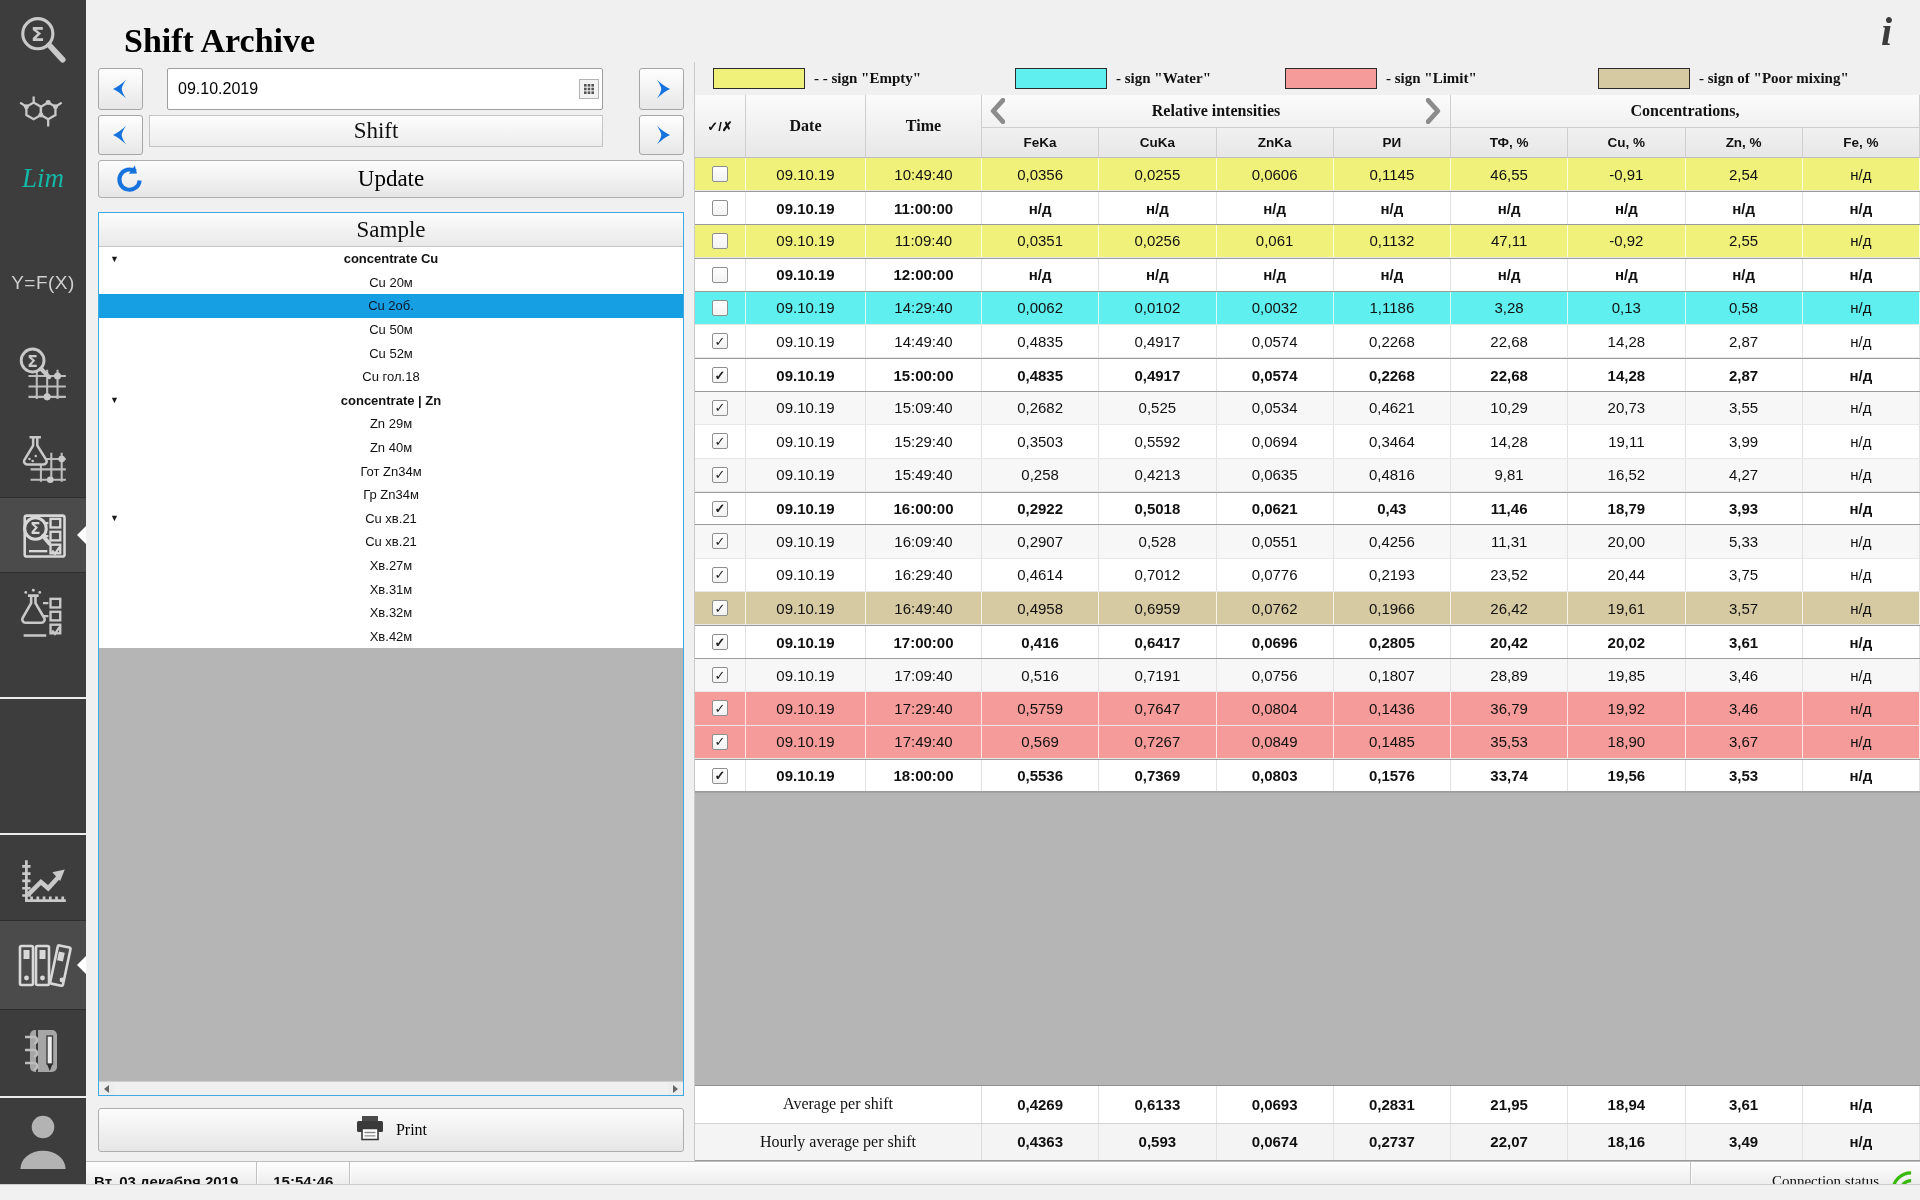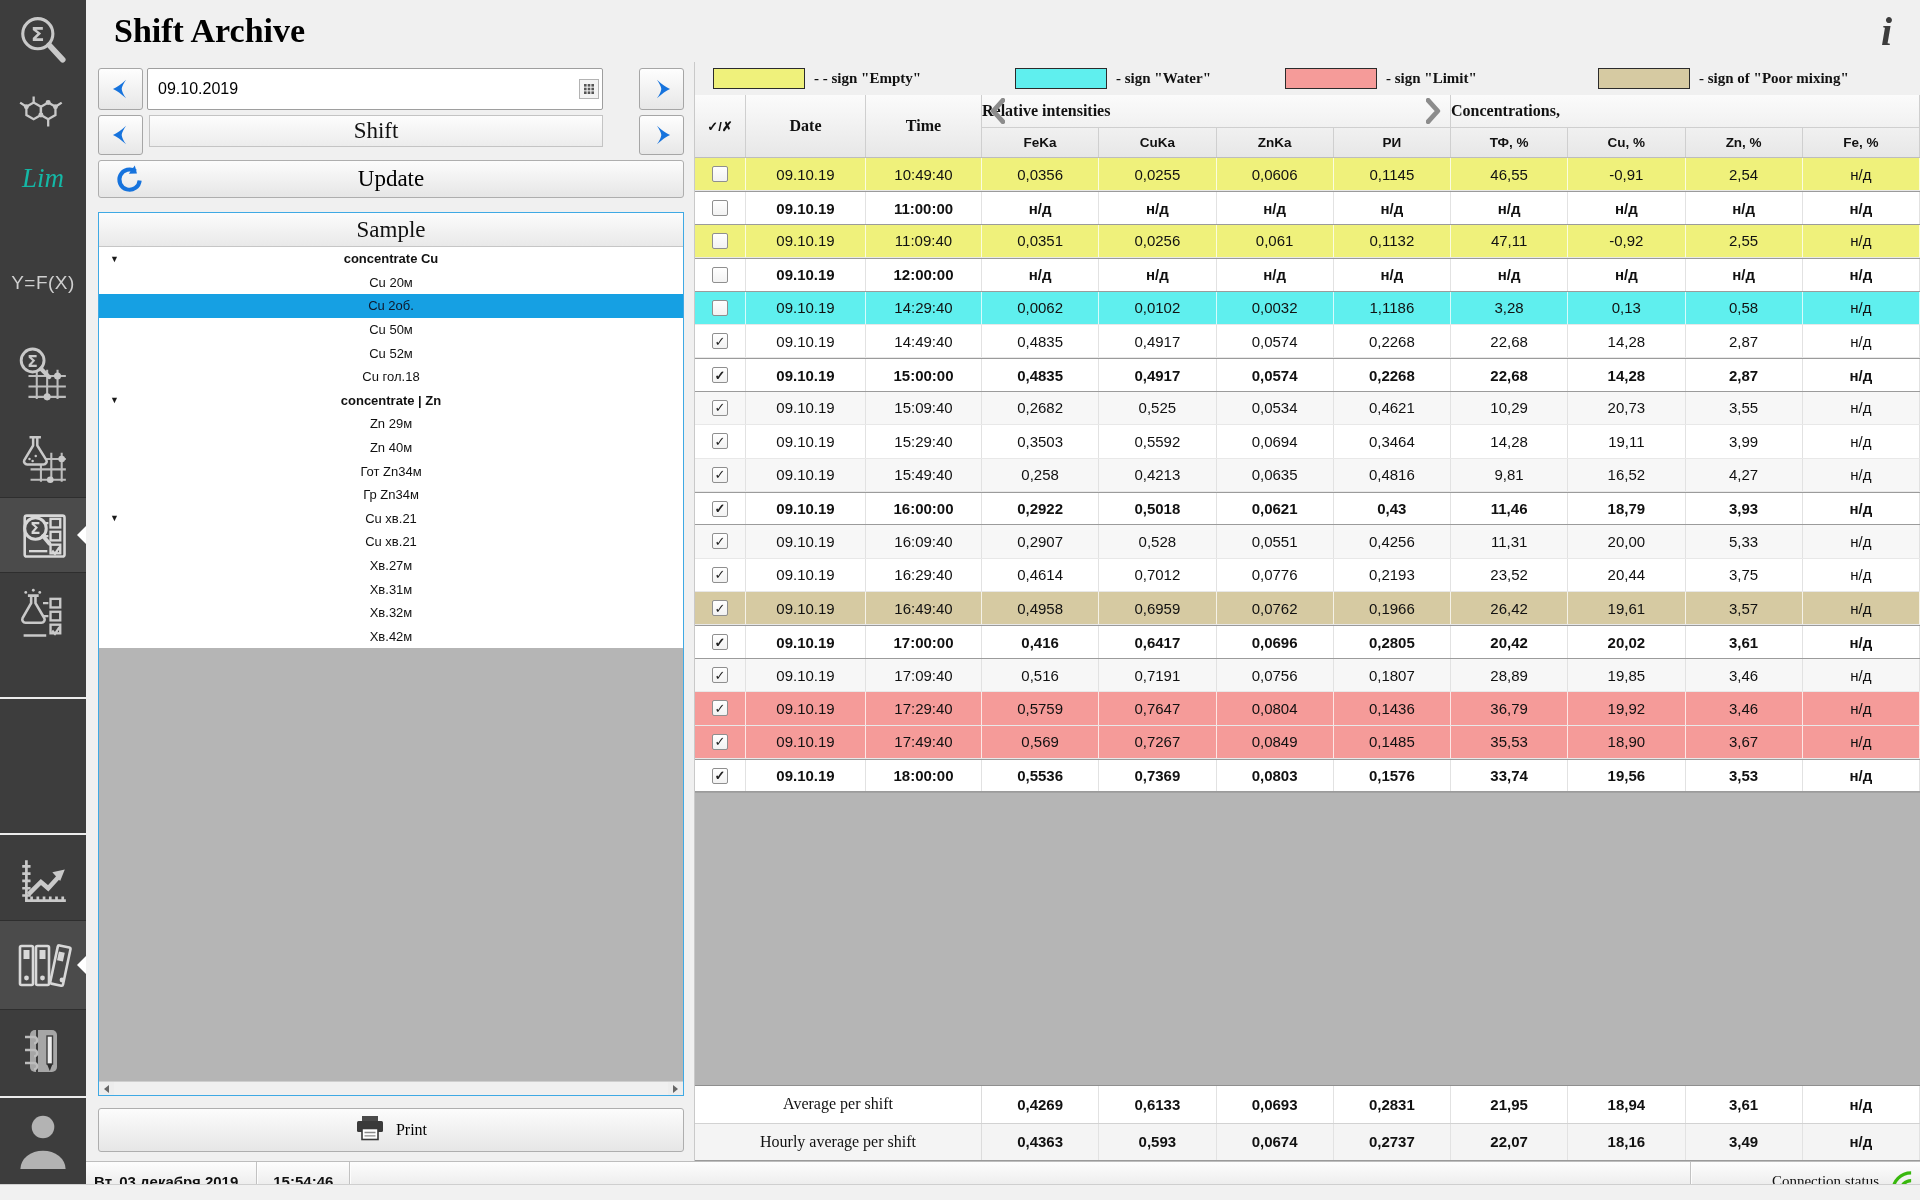--- a/index.html
+++ b/index.html
@@ -14,32 +14,32 @@
   .side-item svg{display:block}
   .side-text-lim{font:italic 27px "Liberation Serif",serif;color:#14b8a6}
   .side-text-yfx{font:19px "Liberation Sans",sans-serif;color:#cfcfcf;letter-spacing:.5px}
   .side-divider{position:absolute;left:0;width:86px;height:2px;background:#ececec}
   .notch{position:absolute;right:0;top:50%;transform:translateY(-50%);width:0;height:0;
          border-right:9px solid #fff;border-top:9px solid transparent;border-bottom:9px solid transparent}
 
   
   .content{position:absolute;left:86px;top:0;width:1834px;height:1161px;display:flex;flex-direction:column}
   .title-row{height:62px;position:relative;flex:0 0 auto}
-  .title-row h1{margin:2px;padding:10px 0 0 26px;font:bold 34px "Liberation Serif",serif;color:#000}
+  .title-row h1{margin:12px;padding:10px 0 0 26px;font:bold 34px "Liberation Serif",serif;color:#000}
   .info-i{position:absolute;right:28px;top:8px;font:bold italic 40px "Liberation Serif",serif;color:#3c3c3c;cursor:pointer}
   .cols{flex:1;display:flex;min-height:0}
 
   
   .left-panel{width:608px;box-sizing:border-box;padding:6px 10px 9px 12px;display:flex;flex-direction:column;flex:0 0 auto}
   .nav-row{display:flex;align-items:stretch;height:42px;margin-bottom:5px}
   .nav-row.r2{height:40px}
   .nav-btn{width:45px;border:1px solid #a6a6a6;border-radius:3px;background:linear-gradient(#fefefe,#e7e7e7);
            display:flex;align-items:center;justify-content:center;padding:0;cursor:pointer}
   .nav-btn svg{width:22px;height:24px}
-  .date-wrap{flex:1;margin:0 36px 0 4px;position:relative}
+  .date-wrap{flex:1;margin:0 36px 0 24px;position:relative}
   .date-input{width:100%;height:100%;box-sizing:border-box;border:1px solid #9e9e9e;border-radius:2px;
               padding:0 30px 0 10px;font:16px "Liberation Sans",sans-serif;background:#fff}
   .cal-btn{position:absolute;right:4px;top:50%;transform:translateY(-50%);width:20px;height:20px;
            border:1px solid #b3b3b3;background:#f3f3f3;display:flex;align-items:center;justify-content:center;padding:0;cursor:pointer}
   .shift-bar{flex:1;margin:0 36px 8px 6px;border:1px solid #c4c4c4;background:linear-gradient(#fdfdfd,#ececec);
              display:flex;align-items:center;justify-content:center;font:23px "Liberation Serif",serif;cursor:default}
   .update-btn{height:38px;margin-bottom:14px;border:1px solid #aeaeae;border-radius:3px;
               background:linear-gradient(#fcfcfc,#e6e6e6);position:relative;display:flex;align-items:center;
               justify-content:center;font:23px "Liberation Serif",serif;cursor:pointer;padding:0}
   .refresh-holder{position:absolute;left:16px;top:4px}
@@ -69,21 +69,21 @@
   .legend-item{display:flex;align-items:center}
   .li-0{width:302px}.li-1{width:270px}.li-2{width:313px}
   .swatch{width:92px;height:21px;border:1px solid #2b2b2b;box-sizing:border-box}
   .legend-label{margin-left:9px;font:bold 15px "Liberation Serif",serif;white-space:nowrap}
 
   .thead{display:grid;grid-template-columns:var(--cols);grid-template-rows:33px 29px;flex:0 0 auto;
          background:linear-gradient(#fbfbfb,#e7e7e7);border-bottom:1px solid #bdbdbd}
   .hc{grid-row:1/3;display:flex;align-items:center;justify-content:center;border-right:1px solid #cfcfcf;
       font:bold 16px "Liberation Serif",serif;cursor:pointer}
   .hc-check{font-size:13px;font-family:"Liberation Sans",sans-serif}
-  .hg{grid-row:1;display:flex;align-items:center;border-right:1px solid #cfcfcf;
+  .hg{grid-row:1;display:flex;align-items:center;justify-content:center;border-right:1px solid #cfcfcf;
       border-bottom:1px solid #cfcfcf;position:relative;font:bold 16px "Liberation Serif",serif}
   .hg1{grid-column:4/8}.hg2{grid-column:8/12}
   .hchev{position:absolute;top:3px;width:16px;height:26px;cursor:pointer}
   .hchev.left{left:8px}.hchev.right{right:8px}
   .hsub{grid-row:2;display:flex;align-items:center;justify-content:center;border-right:1px solid #cfcfcf;
         font-weight:bold;font-size:13.5px;cursor:pointer}
 
   .tbody{flex:0 0 auto;background:#3b82f6}
   .trow{display:grid;grid-template-columns:var(--cols);height:33.4px;border-bottom:1px solid #e8e8e8;font-size:15px;box-sizing:border-box}
   .tcell{display:flex;align-items:center;justify-content:center;border-right:1px solid #e2e2e2;overflow:hidden;white-space:nowrap}

